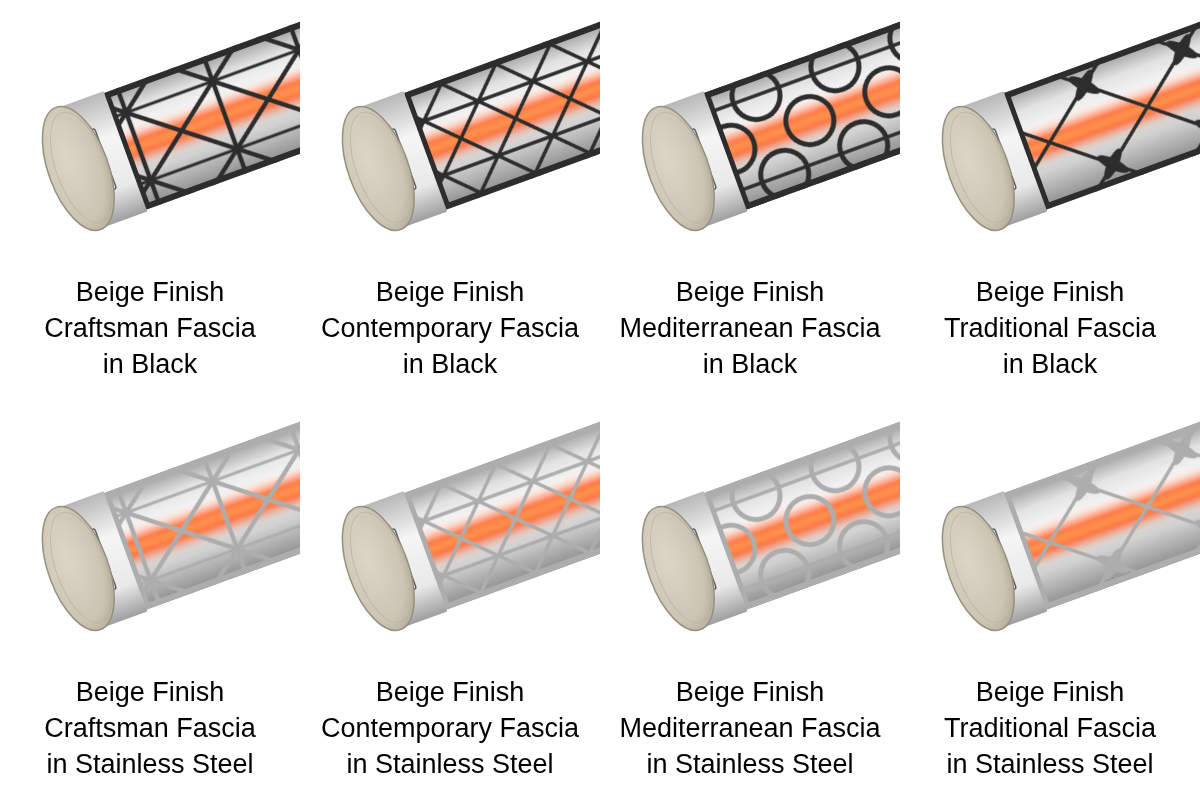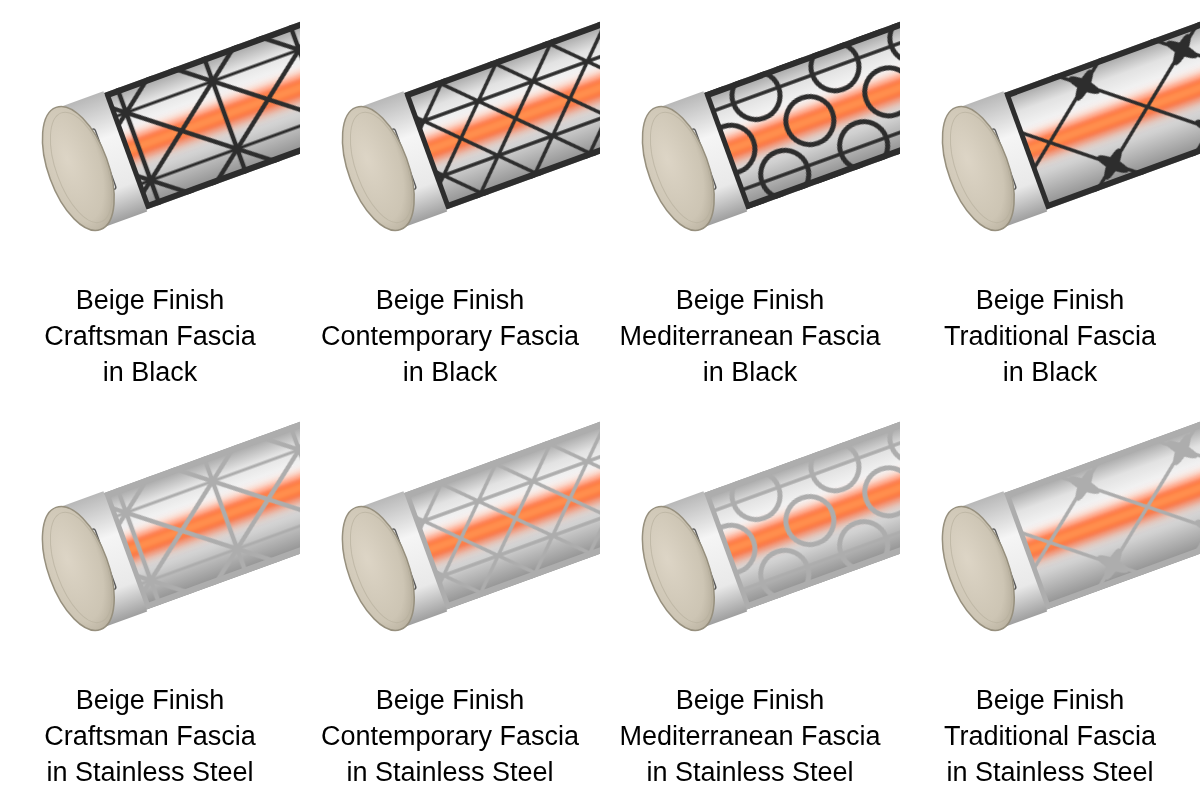--- a/index.html
+++ b/index.html
@@ -7,21 +7,20 @@
   #grid{
     display:grid;
     grid-template-columns:repeat(4,300px);
     grid-auto-rows:400px;
     width:1200px;height:800px;
   }
   .cell{
     margin:0;padding:0;
     display:flex;flex-direction:column;align-items:center;
     overflow:hidden;
-    gap:8px;
   }
   .heater{
     width:300px;height:272px;display:block;flex:0 0 auto;
   }
   .caption{
     display:flex;flex-direction:column;align-items:center;
     text-align:center;color:#000;
     font-size:27px;line-height:36px;
     margin-top:2px;
     width:300px;

